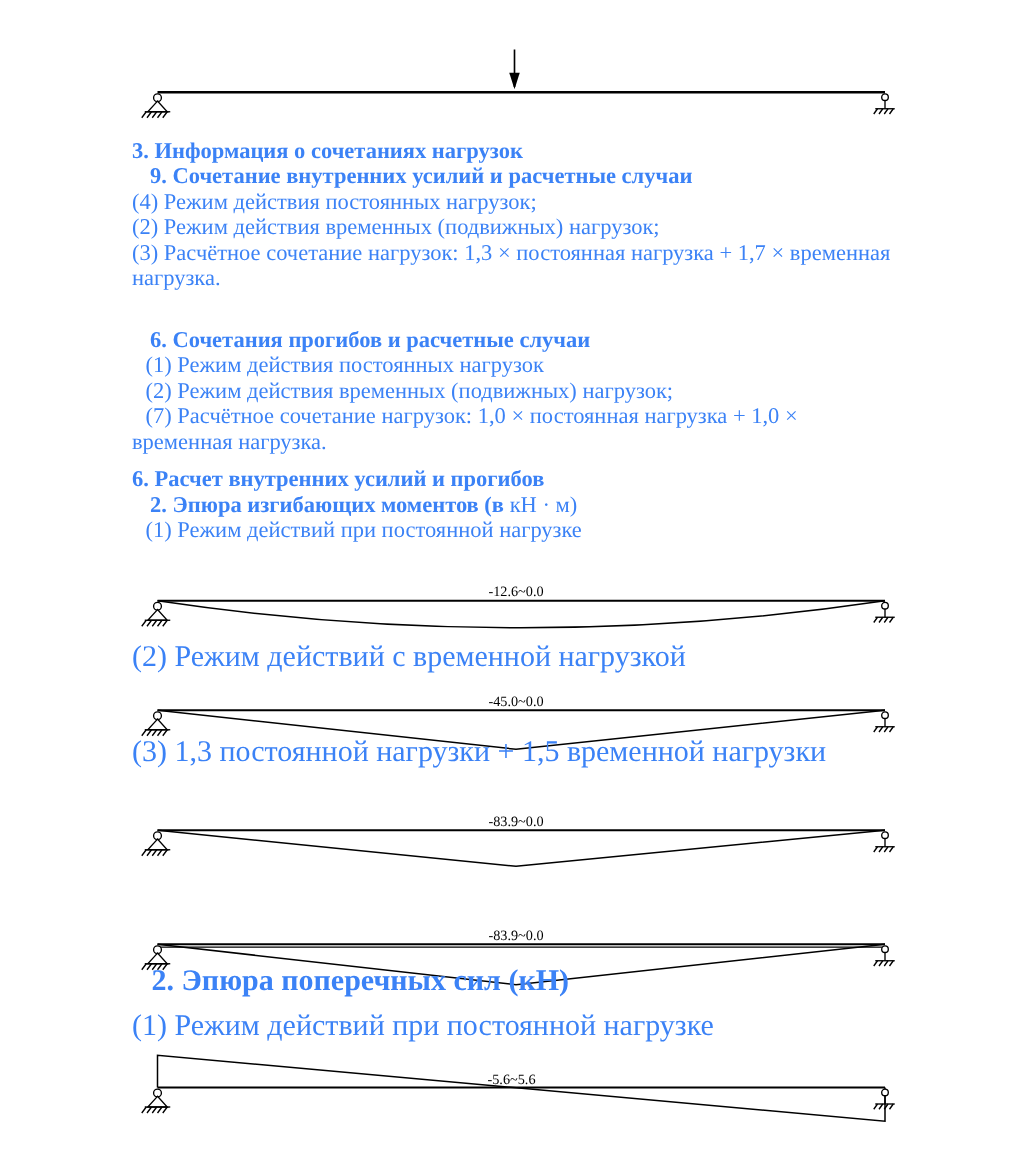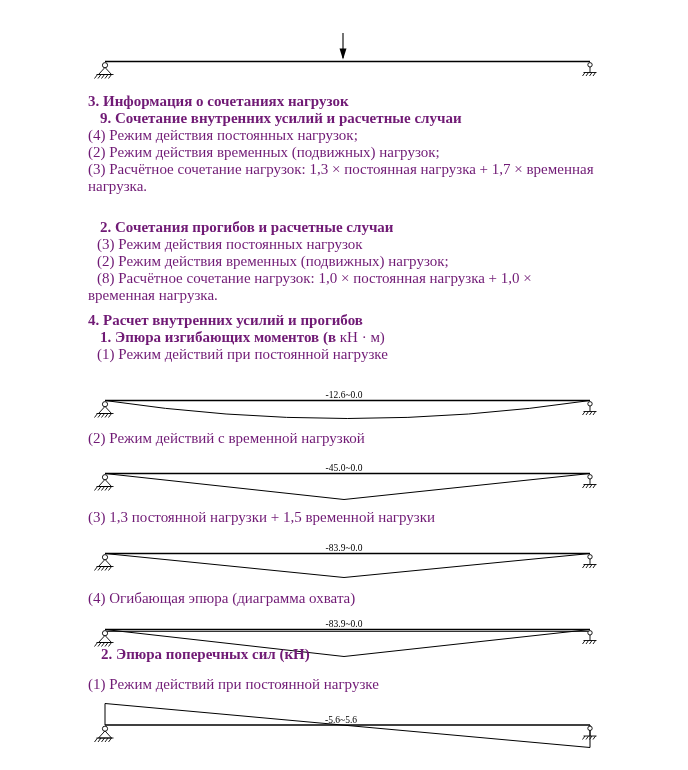--- a/index.html
+++ b/index.html
@@ -1,21 +1,21 @@
 <!DOCTYPE html>
 <html><head>
 <meta charset="utf-8">
 <style>
   html,body { margin:0; padding:0; background:#ffffff; }
   .page {
     position:relative; width:688px; height:770px; background:#ffffff;
-    color:#701a75; font-family:"Liberation Serif", serif; overflow:hidden;
+    color:#3b82f6; font-family:"Liberation Serif", serif; overflow:hidden;
   }
   .tb { position:absolute; left:88px; width:508px; font-size:15px; line-height:17px; }
-  .line { position:absolute; left:88px; width:508px; font-size:15px; line-height:17px; }
+  .line { position:absolute; left:88px; width:508px; font-size:20px; line-height:17px; }
   .b { font-weight:bold; }
   .ind  { text-indent:12px; }
   .ind2 { text-indent:9px; }
   svg.diag { position:absolute; overflow:visible; }
   svg.diag * { vector-effect:non-scaling-stroke; }
   .dlabel { font-family:"Liberation Serif", serif; font-size:9.5px; fill:#000; }
 </style>
 </head>
 <body>
 
@@ -47,29 +47,29 @@
 
   <div class="tb" style="top:93px;">
     <div class="b">3. Информация о сочетаниях нагрузок</div>
     <div class="b ind">9. Сочетание внутренних усилий и расчетные случаи</div>
     <div>(4) Режим действия постоянных нагрузок;</div>
     <div>(2) Режим действия временных (подвижных) нагрузок;</div>
     <div>(3) Расчётное сочетание нагрузок: 1,3 × постоянная нагрузка + 1,7 × временная нагрузка.</div>
   </div>
 
   <div class="tb" style="top:219px;">
-    <div class="b ind">2. Сочетания прогибов и расчетные случаи</div>
-    <div class="ind2">(3) Режим действия постоянных нагрузок</div>
+    <div class="b ind">6. Сочетания прогибов и расчетные случаи</div>
+    <div class="ind2">(1) Режим действия постоянных нагрузок</div>
     <div class="ind2">(2) Режим действия временных (подвижных) нагрузок;</div>
-    <div class="ind2">(8) Расчётное сочетание нагрузок: 1,0 × постоянная нагрузка + 1,0 × временная нагрузка.</div>
+    <div class="ind2">(7) Расчётное сочетание нагрузок: 1,0 × постоянная нагрузка + 1,0 × временная нагрузка.</div>
   </div>
 
   <div class="tb" style="top:312px;">
-    <div class="b">4. Расчет внутренних усилий и прогибов</div>
-    <div class="ind"><span class="b">1. Эпюра изгибающих моментов (в </span><span>кН · м)</span></div>
+    <div class="b">6. Расчет внутренних усилий и прогибов</div>
+    <div class="ind"><span class="b">2. Эпюра изгибающих моментов (в </span><span>кН · м)</span></div>
     <div class="ind2">(1) Режим действий при постоянной нагрузке</div>
   </div>
 
   <svg class="diag" style="left:85px; top:383px;" width="520" height="52" viewBox="0 0 520 52">
     <text class="dlabel" x="259" y="14.5" text-anchor="middle">-12.6~0.0</text>
     <line x1="20" y1="17.5" x2="505" y2="17.5" stroke="#000" stroke-width="1.4"></line>
     <path d="M20,17.5 Q262,53.5 505,17.5" fill="none" stroke="#000" stroke-width="1"></path>
     <use href="#pin" x="20" y="18"></use>
     <use href="#roller" x="505" y="18"></use>
   </svg>
@@ -77,31 +77,30 @@
   <div class="line" style="top:430px;">(2) Режим действий с временной нагрузкой</div>
 
   <svg class="diag" style="left:85px; top:449px;" width="520" height="58" viewBox="0 0 520 58">
     <text class="dlabel" x="259" y="21.5" text-anchor="middle">-45.0~0.0</text>
     <line x1="20" y1="24.5" x2="505" y2="24.5" stroke="#000" stroke-width="1.4"></line>
     <polyline points="20,24.5 259,50.5 505,24.5" fill="none" stroke="#000" stroke-width="1"></polyline>
     <use href="#pin" x="20" y="25"></use>
     <use href="#roller" x="505" y="25"></use>
   </svg>
 
-  <div class="line" style="top:509px;">(3) 1,3 постоянной нагрузки + 1,5 временной нагрузки</div>
+  <div class="line" style="top:493px;">(3) 1,3 постоянной нагрузки + 1,5 временной нагрузки</div>
 
   <svg class="diag" style="left:85px; top:530px;" width="520" height="55" viewBox="0 0 520 55">
     <text class="dlabel" x="259" y="20.5" text-anchor="middle">-83.9~0.0</text>
     <line x1="20" y1="23.5" x2="505" y2="23.5" stroke="#000" stroke-width="1.4"></line>
     <polyline points="20,23.5 259,47.5 505,23.5" fill="none" stroke="#000" stroke-width="1"></polyline>
     <use href="#pin" x="20" y="24"></use>
     <use href="#roller" x="505" y="24"></use>
   </svg>
 
-  <div class="line" style="top:590px;">(4) Огибающая эпюра (диаграмма охвата)</div>
 
   <svg class="diag" style="left:85px; top:609px;" width="520" height="53" viewBox="0 0 520 53">
     <text class="dlabel" x="259" y="17.5" text-anchor="middle">-83.9~0.0</text>
     <line x1="20" y1="20.5" x2="505" y2="20.5" stroke="#000" stroke-width="1.4"></line>
     <line x1="20" y1="22.4" x2="505" y2="22.4" stroke="#000" stroke-width="0.9"></line>
     <polyline points="20,20.5 259,47.5 505,20.5" fill="none" stroke="#000" stroke-width="1"></polyline>
     <use href="#pin" x="20" y="21"></use>
     <use href="#roller" x="505" y="21"></use>
   </svg>
 

